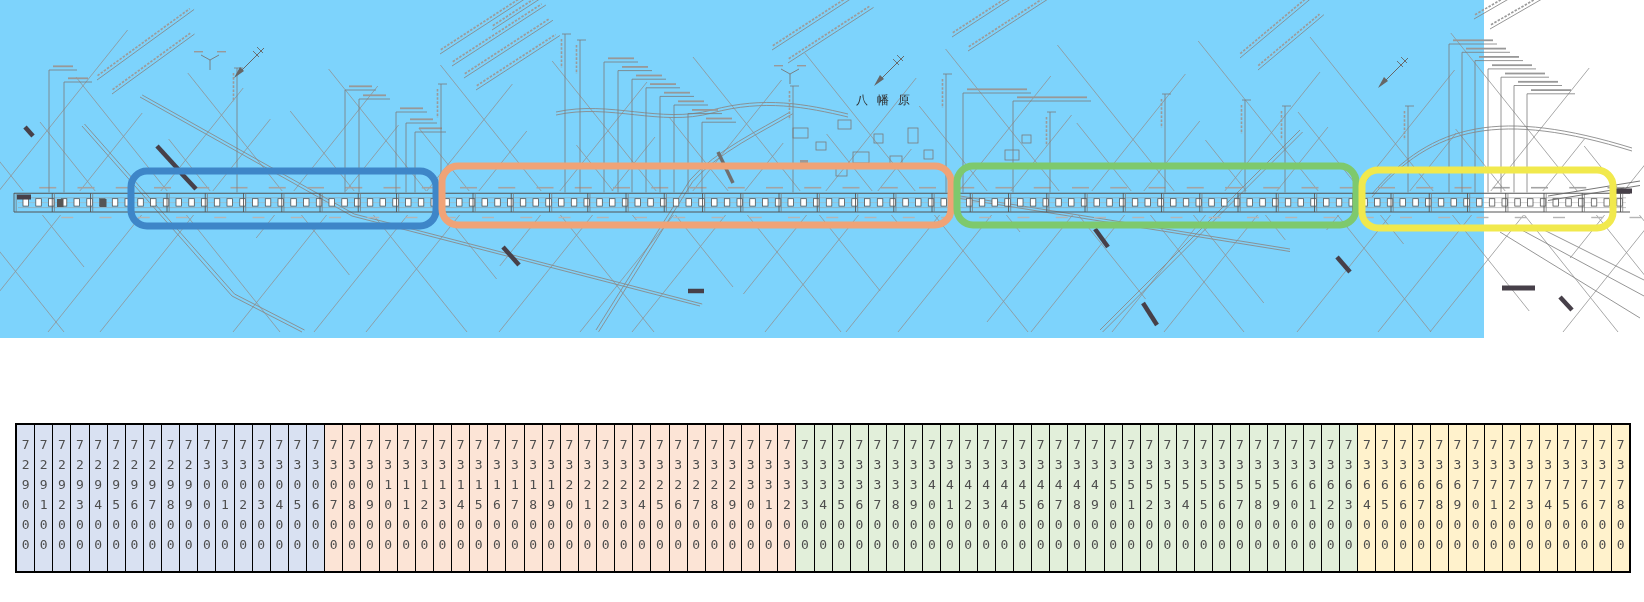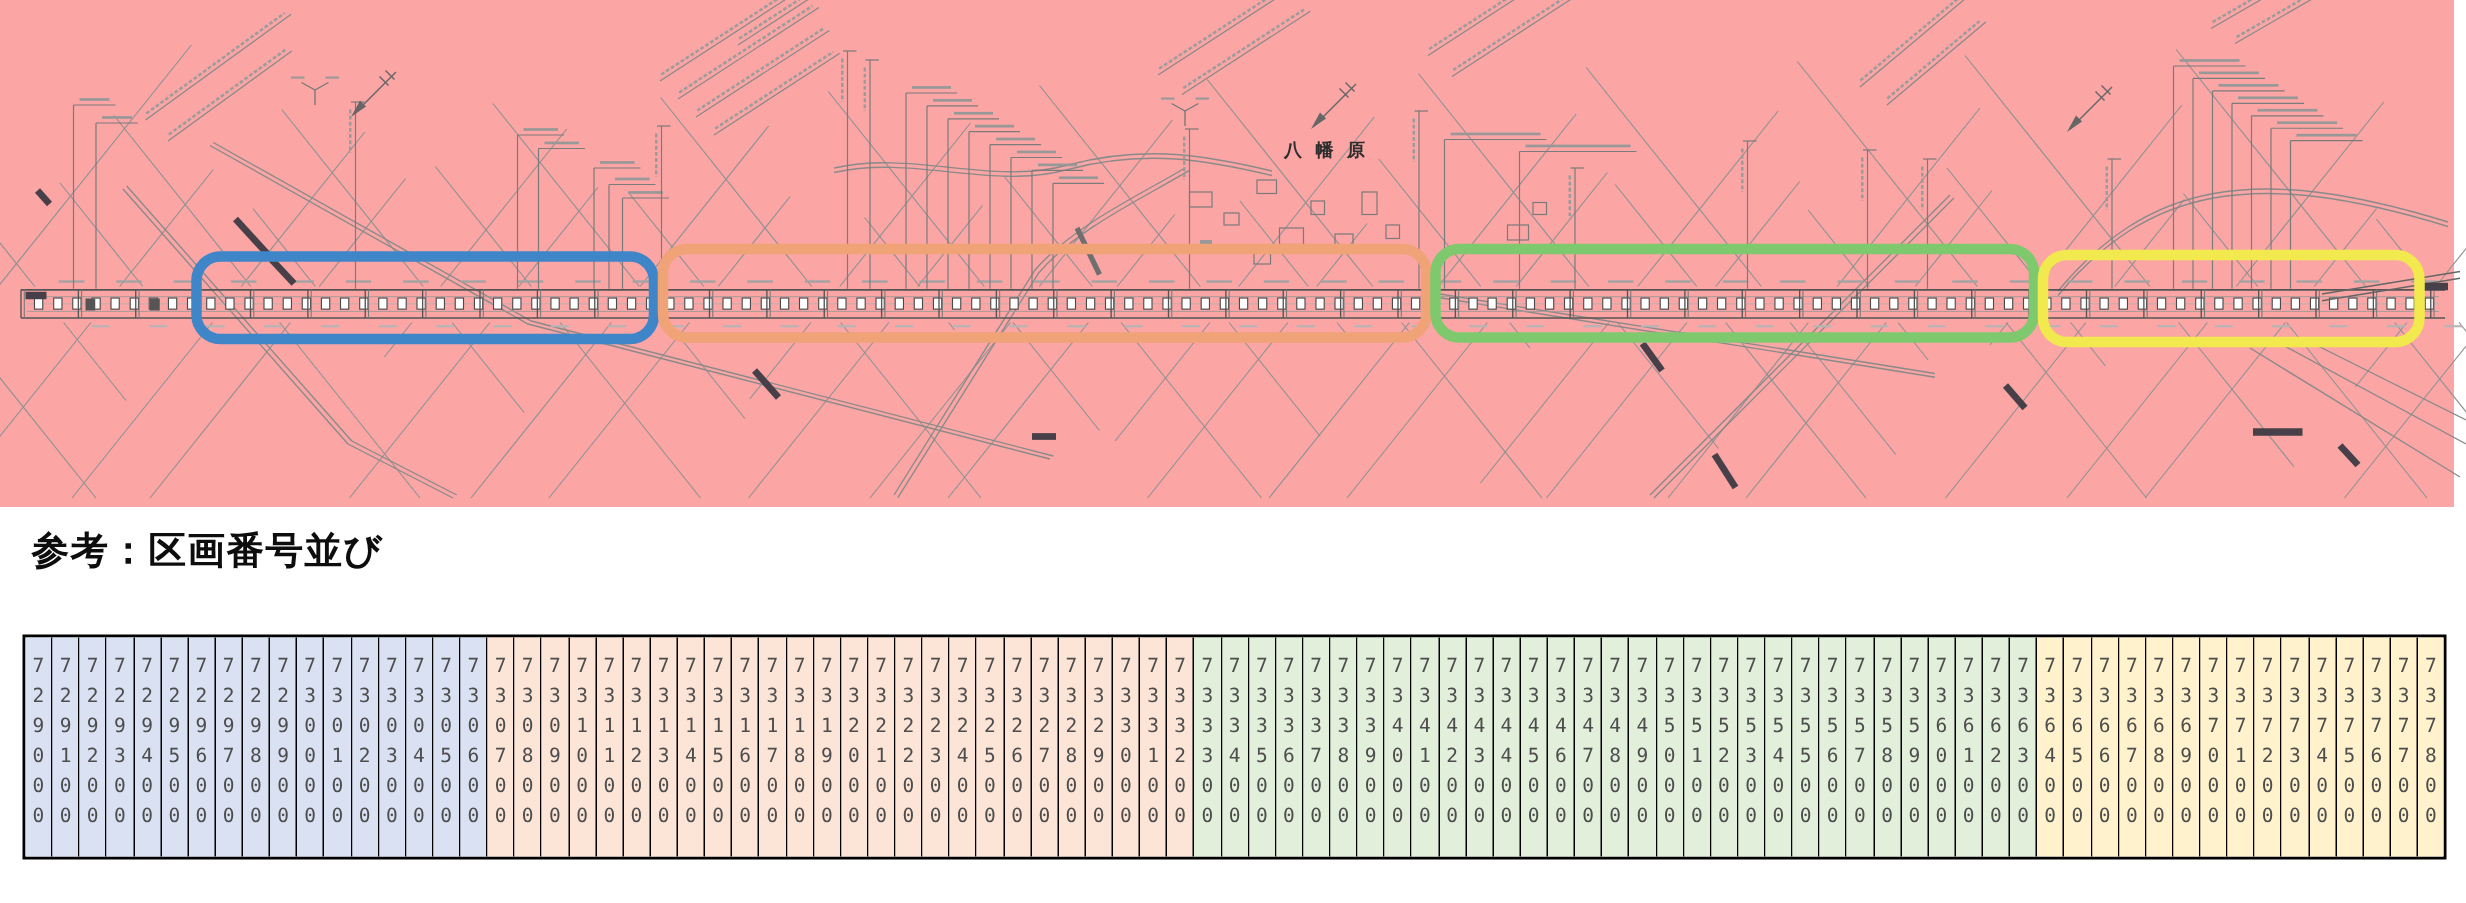--- a/index.html
+++ b/index.html
@@ -1,21 +1,21 @@
 <!DOCTYPE html>
 <html><head>
 <meta charset="utf-8">
 <style>
   html,body{margin:0;padding:0;}
   body{
     width:1644px;height:602px;background:#ffffff;position:relative;overflow:hidden;
     font-family:"Liberation Sans","DejaVu Sans",sans-serif;
   }
   .page{position:absolute;inset:0;}
-  .drawing{position:absolute;left:0;top:0;width:1636px;height:338px;background:#fca5a5;font-weight:bold;}
+  .drawing{position:absolute;left:0;top:0;width:1484px;height:338px;background:#7dd3fc;}
   .drawing svg{display:block}
   .place-label{
     position:absolute;left:856px;top:92px;font-size:12px;color:#2e2e2e;
     letter-spacing:9px;white-space:nowrap;
   }
   .title{
     position:absolute;left:21px;top:350px;margin:0;
     font-size:25px;font-weight:bold;color:#0d0d0d;letter-spacing:1px;
   }
   .num-table{
@@ -693,21 +693,20 @@
         </g>
         <g>
           <rect x="131" y="171" width="305" height="55" rx="16" ry="16" fill="none" stroke="#3e86c8" stroke-width="7"></rect>
           <rect x="442" y="166" width="509" height="59" rx="16" ry="16" fill="none" stroke="#f0a377" stroke-width="7"></rect>
           <rect x="957" y="166" width="399" height="59" rx="16" ry="16" fill="none" stroke="#7ec96d" stroke-width="7"></rect>
           <rect x="1362" y="170" width="251" height="58" rx="16" ry="16" fill="none" stroke="#f1e94d" stroke-width="7"></rect>
         </g>
       </svg>
     <div class="place-label">八幡原</div>
   </div>
-  <h1 class="title">参考：区画番号並び</h1>
   <div class="num-table" id="num-table">
       <div class="num-col" style="background: rgb(217, 225, 242);">
         <span>7</span>
         <span>2</span>
         <span>9</span>
         <span>0</span>
         <span>0</span>
         <span>0</span>
       </div>
       <div class="num-col" style="background: rgb(217, 225, 242);">

